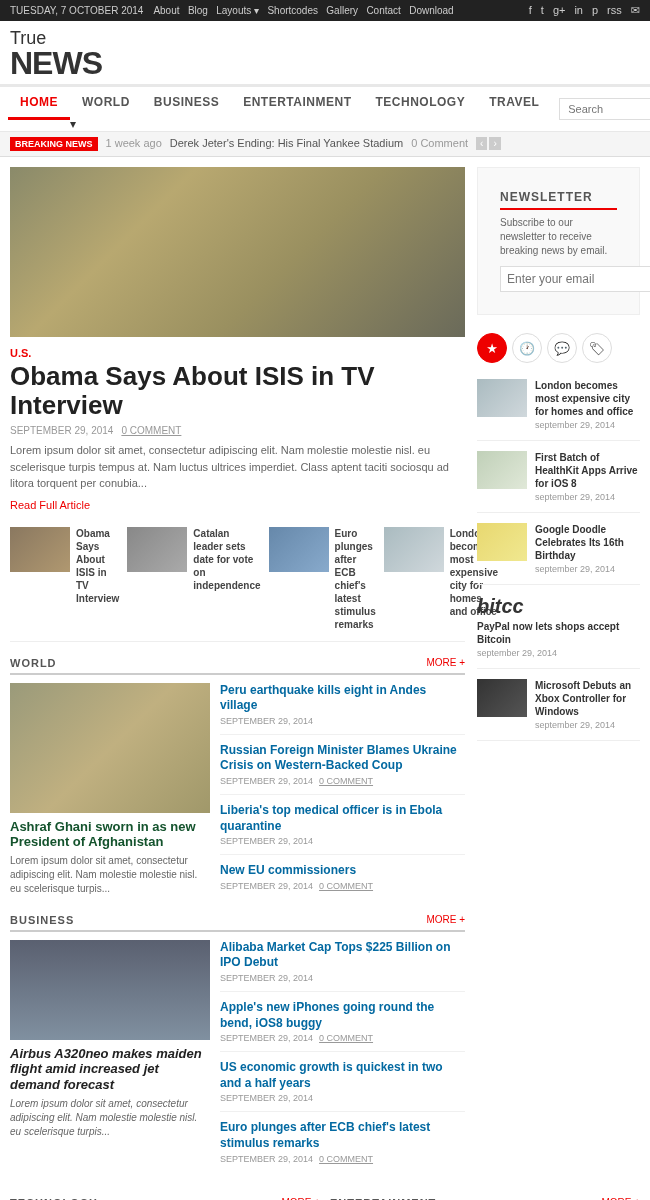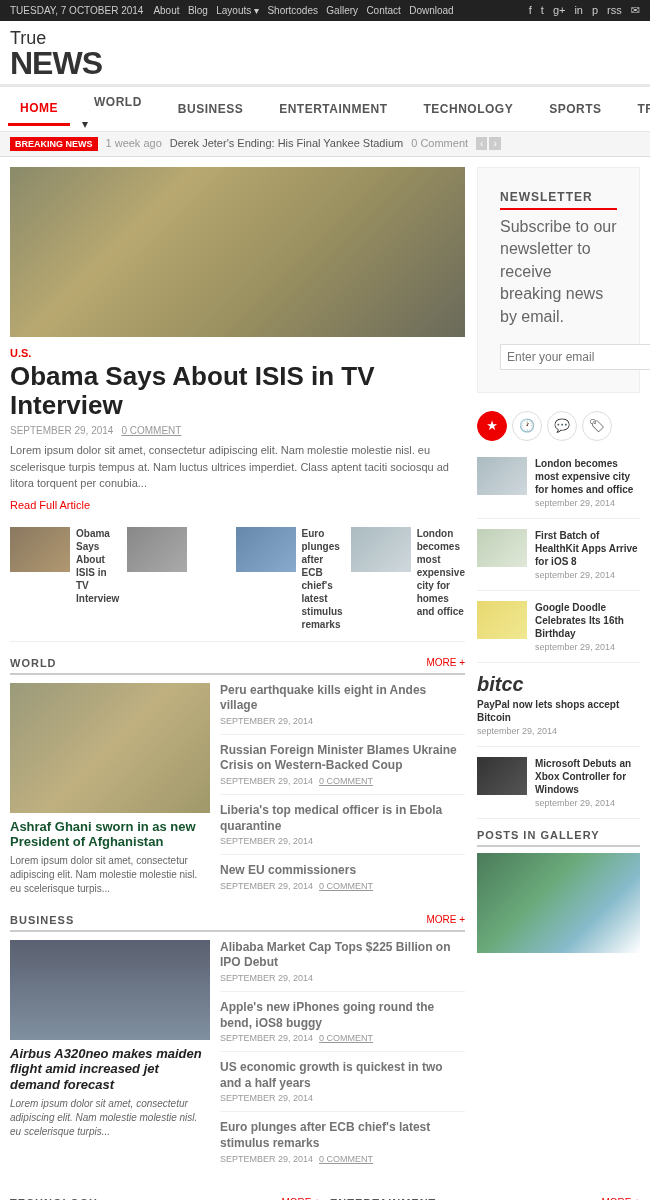--- a/index.html
+++ b/index.html
@@ -13,21 +13,21 @@
     .top-bar-icons span { color: #ccc; font-size: 11px; margin-left: 4px; }
 
     
     .site-header { padding: 8px 10px 5px 10px; display: flex; align-items: flex-start; }
     .site-logo { line-height: 1; }
     .site-logo .true { font-size: 18px; font-weight: normal; color: #333; display: block; }
     .site-logo .news { font-size: 32px; font-weight: 900; color: #333; display: block; letter-spacing: -1px; }
 
     
     .main-nav { background: #fff; border-top: 3px solid #e8e8e8; border-bottom: 1px solid #e8e8e8; }
-    .main-nav ul { display: flex; list-style: none; padding: 0 8px; gap: 12px; align-items: center; }
+    .main-nav ul { display: flex; list-style: none; padding: 0 8px; gap: 0; }
     .main-nav ul li a { display: block; padding: 8px 12px; font-size: 12px; font-weight: bold; text-decoration: none; color: #555; text-transform: uppercase; letter-spacing: 0.5px; }
     .main-nav ul li a.active { color: #e00; border-bottom: 3px solid #e00; }
     .nav-search { margin-left: auto; display: flex; align-items: center; padding: 4px 8px; }
     .nav-search input { border: 1px solid #ddd; padding: 4px 8px; font-size: 11px; width: 120px; }
 
     
     .breaking-news { background: #f5f5f5; border-bottom: 1px solid #ddd; padding: 5px 10px; display: flex; align-items: flex-start; gap: 8px; font-size: 11px; }
     .breaking-badge { background: #e00; color: white; font-size: 9px; font-weight: bold; padding: 2px 5px; text-transform: uppercase; }
     .breaking-nav { display: flex; gap: 2px; }
     .breaking-nav span { background: #ccc; color: white; padding: 1px 4px; cursor: pointer; font-size: 10px; }
@@ -64,36 +64,36 @@
 
     
     .world-section { display: flex; gap: 10px; margin-bottom: 10px; }
     .world-left { width: 200px; flex-shrink: 0; }
     .world-left-img { width: 200px; height: 130px; background: #888; margin-bottom: 6px; }
     .world-left-title { font-size: 13px; font-weight: bold; color: #14532d; line-height: 1.2; margin-bottom: 4px; }
     .world-left-excerpt { font-size: 10px; color: #666; line-height: 1.4; }
     .world-right { flex: 1; }
     .news-item { margin-bottom: 8px; padding-bottom: 8px; border-bottom: 1px solid #f0f0f0; }
     .news-item:last-child { border-bottom: none; margin-bottom: 0; }
-    .news-item-title { font-size: 12px; font-weight: bold; color: #737373; line-height: 1.3; margin-bottom: 2px; }
+    .news-item-title { font-size: 12px; font-weight: bold; color: #0369a1; line-height: 1.3; margin-bottom: 2px; }
     .news-item-meta { font-size: 9px; color: #999; display: flex; gap: 6px; }
     .news-item-meta .comment { text-decoration: underline; color: #999; }
 
     
     .business-section { display: flex; gap: 10px; }
     .biz-left { width: 200px; flex-shrink: 0; font-style: italic; }
     .biz-left-img { width: 200px; height: 100px; background: #888; margin-bottom: 6px; }
     .biz-left-title { font-size: 13px; font-weight: bold; color: #222; line-height: 1.2; margin-bottom: 4px; }
     .biz-left-excerpt { font-size: 10px; color: #666; line-height: 1.4; }
     .biz-right { flex: 1; }
 
     
     .sidebar-newsletter { background: #f9f9f9; border: 1px solid #eee; padding: 22px; margin-bottom: 12px; }
     .sidebar-newsletter-title { font-size: 12px; font-weight: bold; color: #555; text-transform: uppercase; border-bottom: 2px solid #e00; padding-bottom: 4px; margin-bottom: 6px; letter-spacing: 1px; }
-    .sidebar-newsletter-text { font-size: 16px; color: #666; margin-bottom: 16px; line-height: 1.4; }
+    .sidebar-newsletter-text { font-size: 10px; color: #666; margin-bottom: 8px; line-height: 1.4; }
     .newsletter-form { display: flex; gap: 3px; }
     .newsletter-input { border: 1px solid #ddd; padding: 5px 6px; font-size: 12px; flex: 1; color: #aaa; }
     .newsletter-btn { background: #333; color: white; border: none; padding: 5px 8px; font-size: 9px; font-weight: bold; cursor: pointer; white-space: nowrap; }
     
     .sidebar-icons { display: flex; gap: 5px; padding: 6px 0; margin-bottom: 10px; }
     .sidebar-icon { width: 30px; height: 30px; border-radius: 50%; border: 1px solid #ddd; display: flex; align-items: center; justify-content: center; font-size: 13px; cursor: pointer; }
     .sidebar-icon.active { background: #e00; border-color: #e00; color: white; }
 
     .sidebar-news-item { display: flex; gap: 8px; margin-bottom: 10px; padding-bottom: 10px; border-bottom: 1px solid #eee; }
     .sidebar-thumb { width: 50px; height: 38px; background: #aaa; flex-shrink: 0; }
@@ -158,23 +158,20 @@
     <li>
         <a>BUSINESS</a>
       </li>
     <li>
         <a>ENTERTAINMENT</a>
       </li>
     <li>
         <a>TECHNOLOGY</a>
       </li>
     <li>
-        <a>SPORTS</a>
-      </li>
-    <li>
         <a>TRAVEL</a>
       </li>
     <li class="nav-search">
       <input type="text" placeholder="Search" style="">
 
     </li>
   </ul>
 </nav>
 
 <div class="breaking-news">
@@ -211,20 +208,21 @@
       <div class="thumb-item">
         <div class="thumb-img">
           <div class="thumb-img-placeholder" style="background: linear-gradient(135deg, #8a7860 0%, #b09870 100%);"></div>
         </div>
         <div class="thumb-text">Obama Says About ISIS in TV Interview</div>
       </div>
       <div class="thumb-item">
         <div class="thumb-img">
           <div class="thumb-img-placeholder" style="background: linear-gradient(135deg, #888 0%, #aaa 100%);"></div>
         </div>
+        <div class="thumb-text">Catalan leader sets date for vote on independence</div>
       </div>
       <div class="thumb-item">
         <div class="thumb-img">
           <div class="thumb-img-placeholder" style="background: linear-gradient(135deg, #6688aa 0%, #88aacc 100%);"></div>
         </div>
         <div class="thumb-text">Euro plunges after ECB chief's latest stimulus remarks</div>
       </div>
       <div class="thumb-item">
         <div class="thumb-img">
           <div class="thumb-img-placeholder" style="background: linear-gradient(135deg, #aabbc0 0%, #d0d8dc 100%);"></div>
@@ -380,24 +378,20 @@
     <div class="sidebar-news-item">
       <div class="sidebar-thumb">
         <div class="sidebar-thumb-placeholder" style="background:linear-gradient(135deg,#333 0%,#555 100%);"></div>
       </div>
       <div>
         <div class="sidebar-news-title">Microsoft Debuts an Xbox Controller for Windows</div>
         <div class="sidebar-news-date">september 29, 2014</div>
       </div>
     </div>
 
-    <div class="sidebar-gallery">
-      <div class="sidebar-gallery-title">POSTS IN GALLERY</div>
-      <div class="sidebar-gallery-img"></div>
-    </div>
 
   </div>
 </div>
 
 <div class="two-col">
 
   <div class="two-col-left">
     <div class="lower-section-header">
       <span class="lower-section-title">TECHNOLOGY</span>
       <a class="section-more">MORE +</a>

